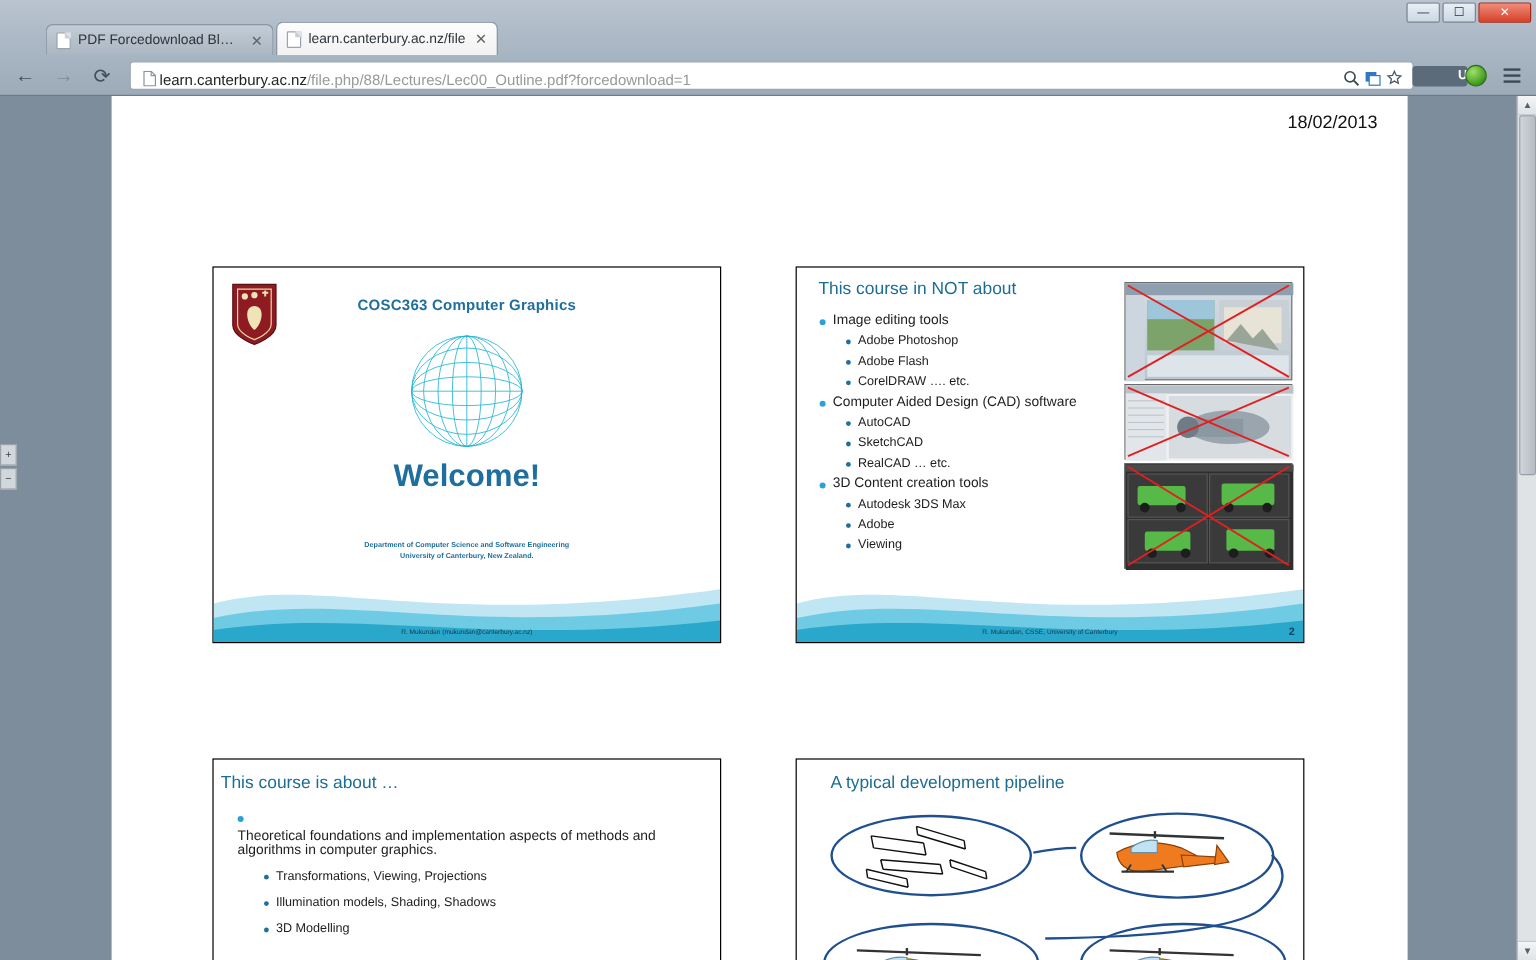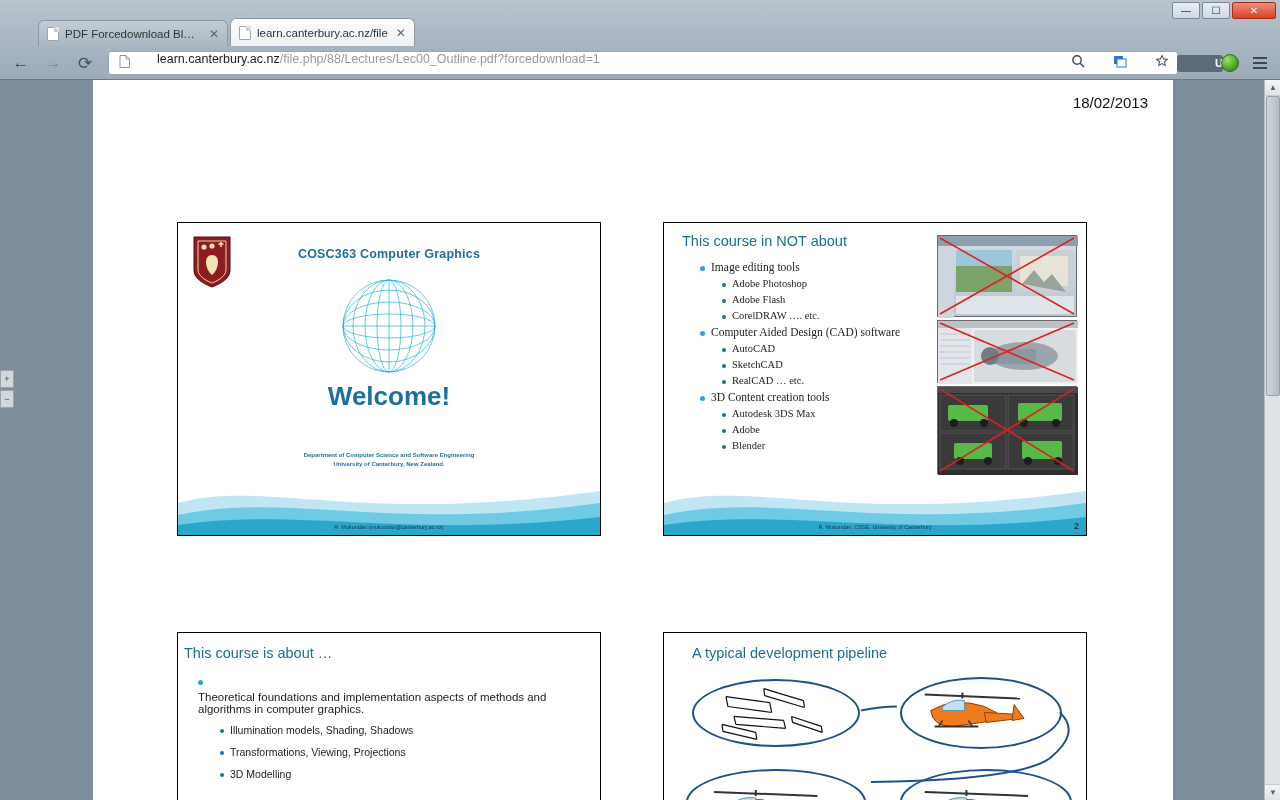--- a/index.html
+++ b/index.html
@@ -99,23 +99,23 @@
     display: flex; align-items: center; justify-content: center;
     color: #41505e; font-size: 17px;
     border-radius: 3px;
   }
   .navbtn.disabled { color: #7d8b97; }
   #omnibox {
     flex: 1 1 auto; height: 24px;
     background: #fff;
     border: 1px solid #9aa7b3;
     border-radius: 3px;
-    display: flex; align-items: flex-start;
+    display: flex; align-items: flex-end;
     padding: 0 6px;
-    gap: 24px;
+    gap: 0;
     margin: 0 4px;
   }
   #url {
     font-size: 12.5px;
     color: #999; 
     white-space: nowrap; overflow: hidden;
     flex: 1 1 auto;
   }
   #url .host { color: #222; }
   .omni-icon {
@@ -210,21 +210,21 @@
     position: absolute; left: 0; right: 0; top: 228px;
     text-align: center;
     font-size: 6px; font-weight: bold; color: #1f6f9e; line-height: 1.45;
   }
 
   
   .s2-title {
     position: absolute; left: 18px; top: 10px;
     font-size: 14.5px; color: #1b6d94;
   }
-  .s2-list { position: absolute; left: 36px; top: 38px; width: 270px; font-family: Liberation Serif, serif; }
+  .s2-list { position: absolute; left: 19px; top: 38px; width: 270px; }
   .bullet-l1, .bullet-l2 {
     display: flex; align-items: flex-start; gap: 6px;
     color: #1d1d1d;
   }
   .bullet-l1 { font-size: 11.5px; margin-bottom: 5px; }
   .bullet-l2 { font-size: 10.5px; margin: 0 0 5px 22px; }
   .dot {
     width: 5px; height: 5px; border-radius: 50%;
     background: #29a3d6; margin-top: 5px; flex: 0 0 auto;
   }
@@ -475,21 +475,21 @@
           <div class="bullet-l2">
               <span class="dot sm"></span>
               <span>Autodesk 3DS Max</span>
             </div>
           <div class="bullet-l2">
               <span class="dot sm"></span>
               <span>Adobe</span>
             </div>
           <div class="bullet-l2">
               <span class="dot sm"></span>
-              <span>Blender</span>
+              <span>Viewing</span>
             </div>
         </div>
 
         <div class="s2-thumbs">
           <div class="thumb t1">
             <svg width="140" height="82" viewBox="0 0 140 82">
               <rect x="0" y="0" width="140" height="10" fill="#8ea0b0"></rect>
               <rect x="0" y="10" width="16" height="72" fill="#cdd6de"></rect>
               <rect x="18" y="14" width="56" height="42" fill="#7ba36a"></rect>
               <rect x="18" y="14" width="56" height="16" fill="#9ec6da"></rect>
@@ -579,25 +579,25 @@
 
       <div class="slide" id="slide3">
         <div class="s3-title">This course is about …</div>
         <div class="s3-list">
           <div class="s3-l1">
               <span class="dot"></span>
               <span>Theoretical foundations and implementation aspects of methods and algorithms in computer graphics.</span>
             </div>
           <div class="s3-l2">
               <span class="dot sm"></span>
+              <span>Transformations, Viewing, Projections</span>
+            </div>
+          <div class="s3-l2">
+              <span class="dot sm"></span>
               <span>Illumination models, Shading, Shadows</span>
-            </div>
-          <div class="s3-l2">
-              <span class="dot sm"></span>
-              <span>Transformations, Viewing, Projections</span>
             </div>
           <div class="s3-l2">
               <span class="dot sm"></span>
               <span>3D Modelling</span>
             </div>
         </div>
       </div>
 
       <div class="slide" id="slide4">
         <div class="s4-title">A typical development pipeline</div>

